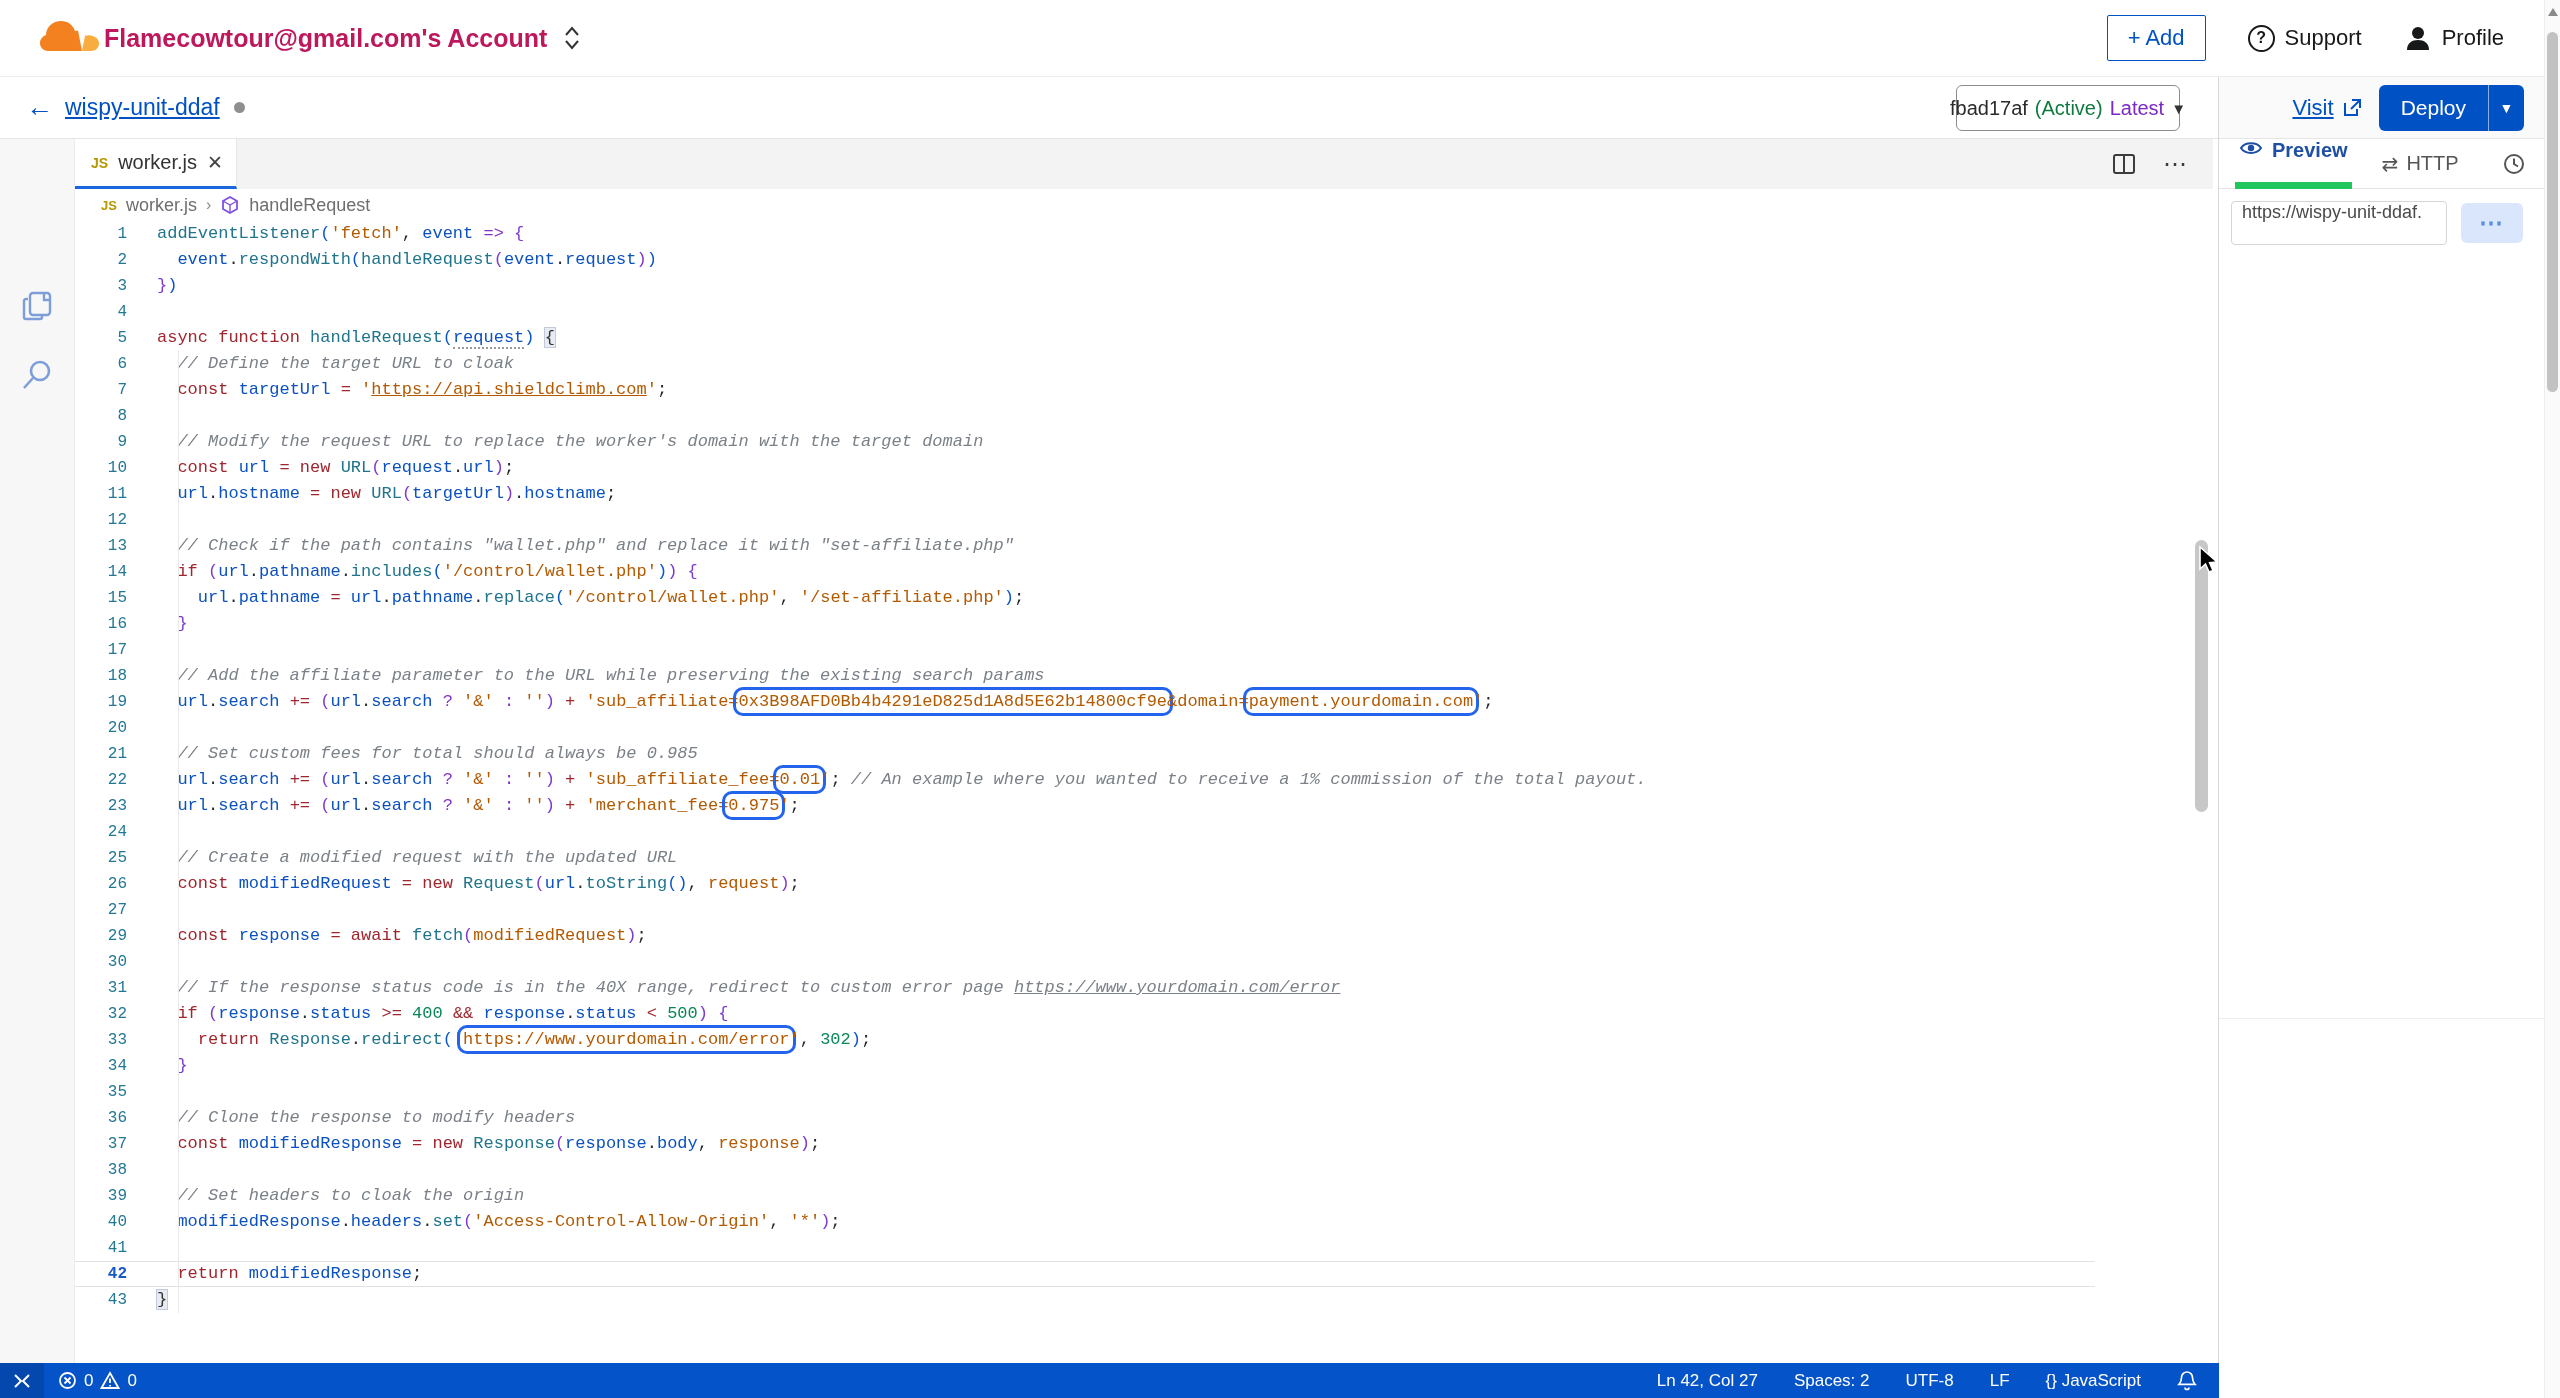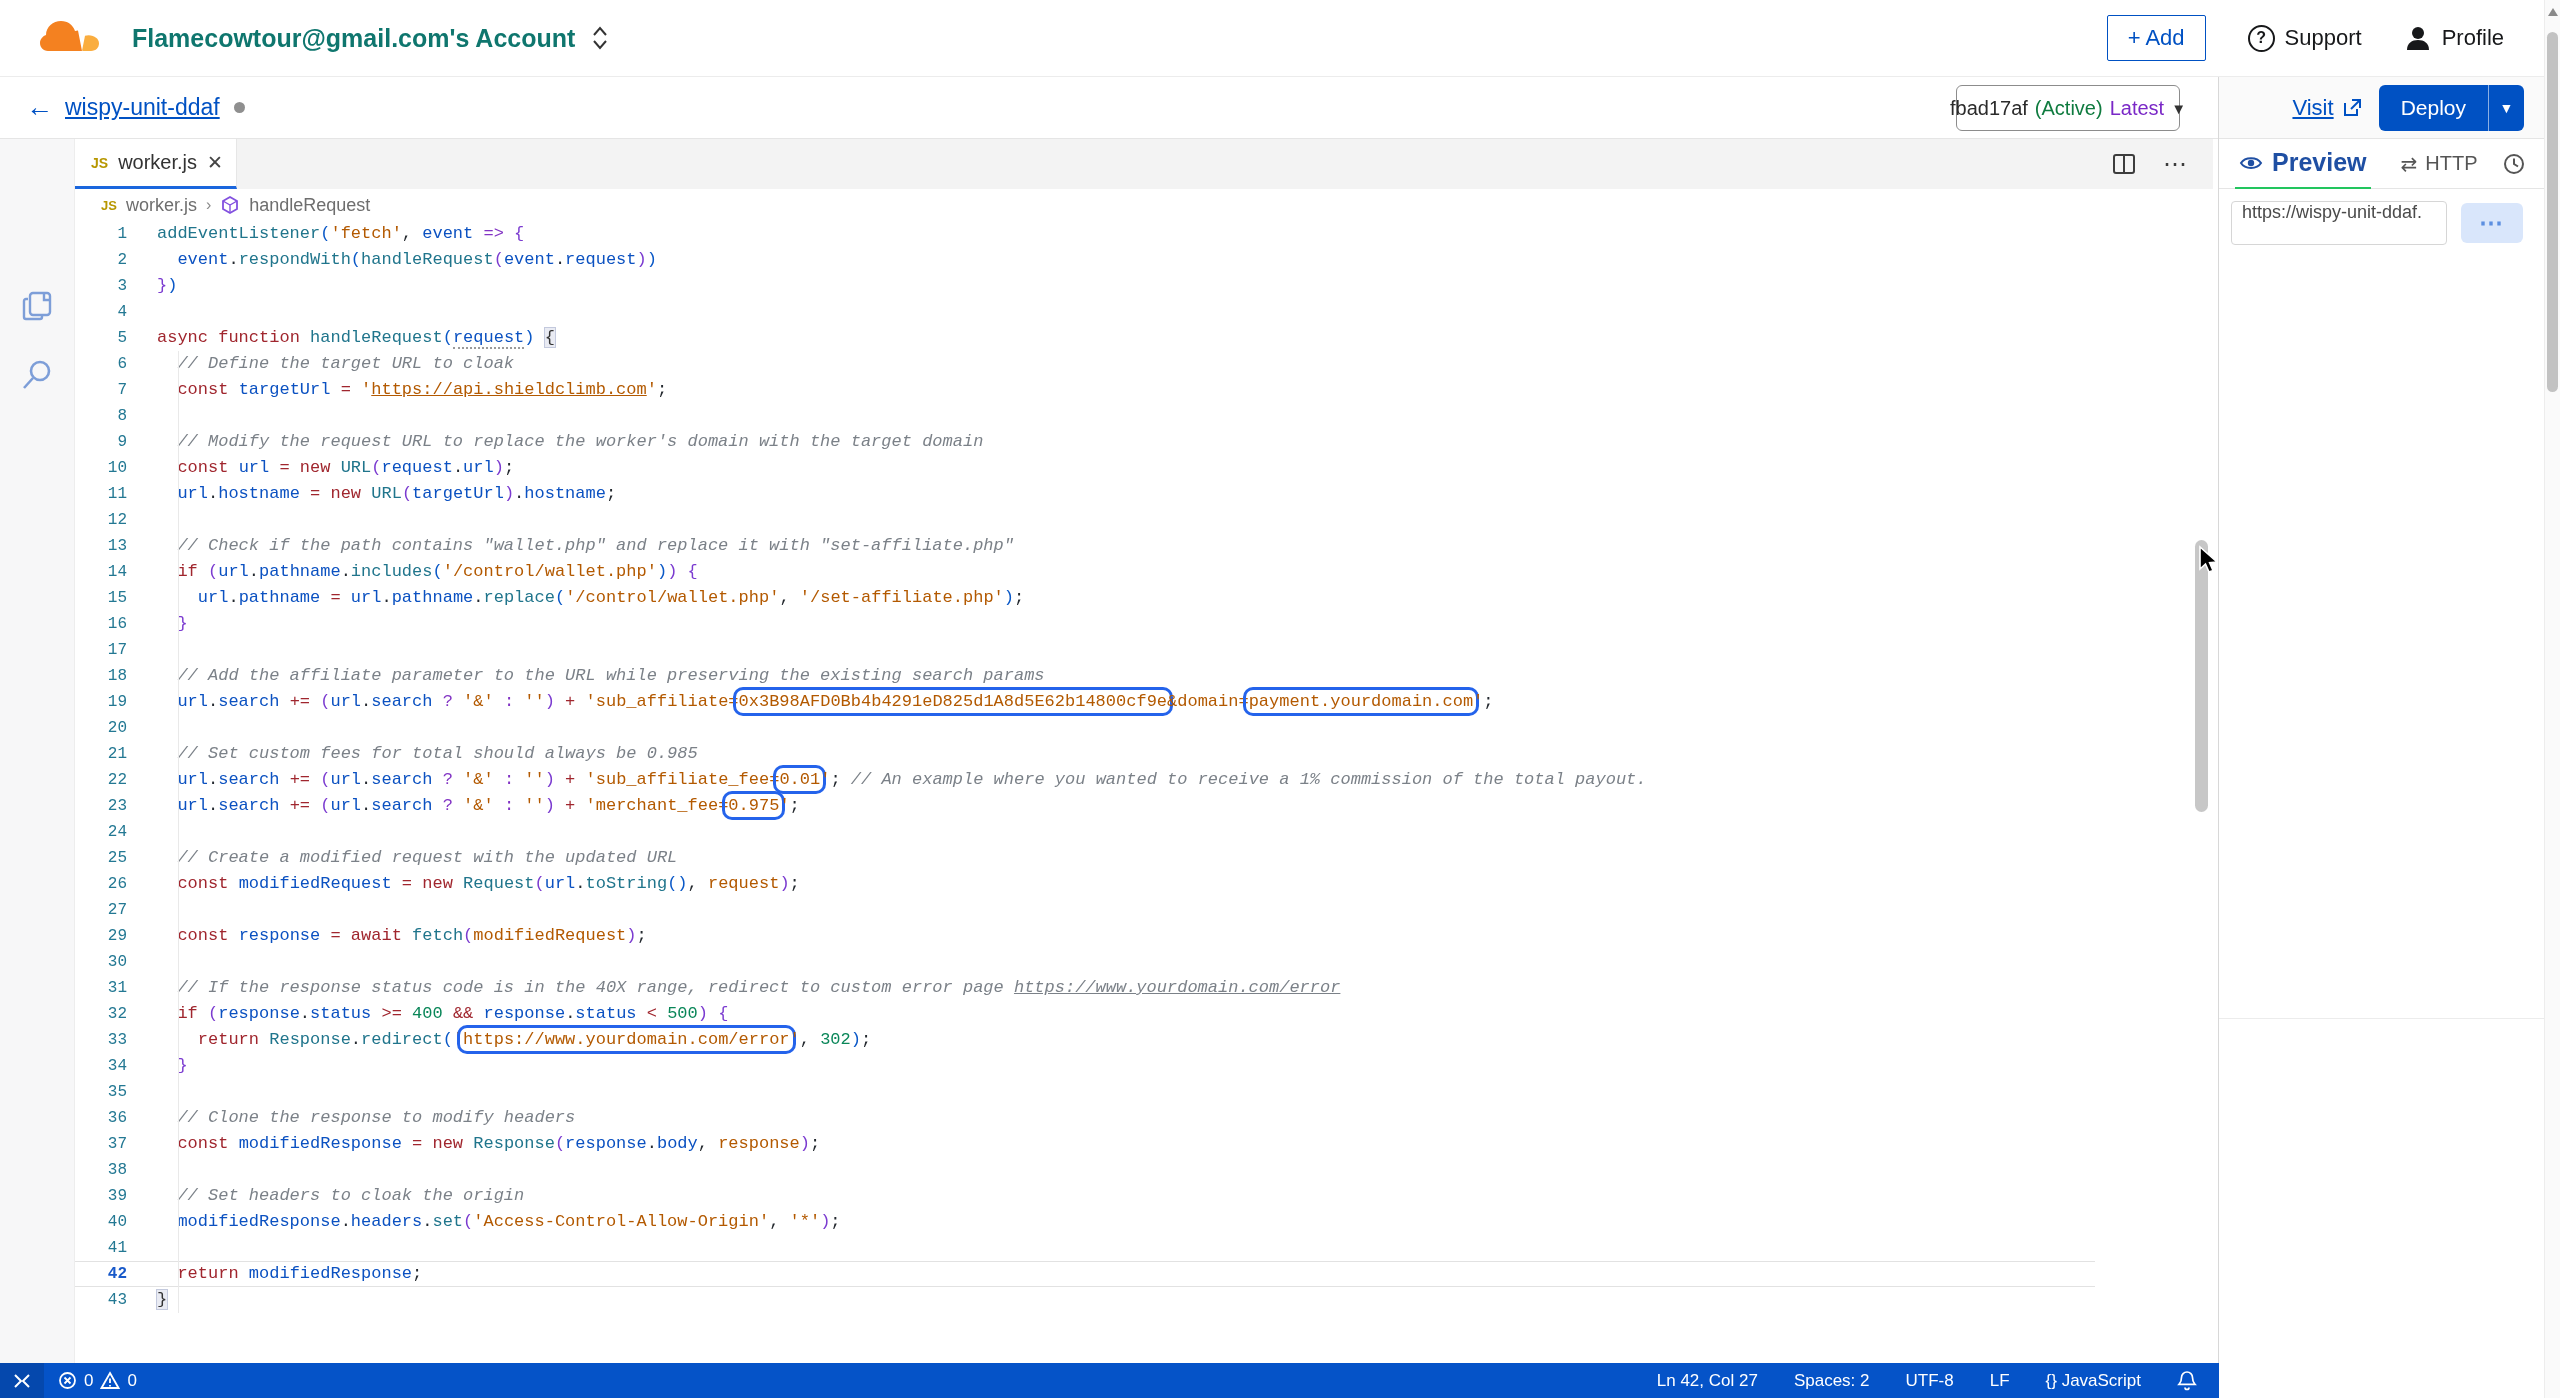--- a/index.html
+++ b/index.html
@@ -3,21 +3,21 @@
 <meta charset="utf-8">
 <style>
   * { margin:0; padding:0; box-sizing:border-box; }
   html,body { width:2560px; height:1398px; overflow:hidden; background:#fff;
     font-family:"Liberation Sans", sans-serif; color:#202124; }
 
   
   #header { position:absolute; left:0; top:0; width:2560px; height:77px; background:#fff;
     border-bottom:1px solid #ececec; display:flex; align-items:center; }
   #logo { margin-left:38px; }
-  #account-title { margin-left:28px; font-size:25px; font-weight:600; color:#0f766e; }
+  #account-title { font-size:25px; font-weight:600; color:#be185d; }
   #account-caret { margin-left:16px; }
   #header-right { margin-left:auto; margin-right:56px; display:flex; align-items:center; gap:42px; }
   .add-btn { border:1.5px solid #0051c3; color:#0051c3; border-radius:2px; padding:9px 20px;
     font-size:22px; background:#fff; cursor:pointer; }
   .hdr-item { display:flex; align-items:center; gap:10px; font-size:22px; font-weight:500; color:#17181a; }
   .qcircle { width:27px; height:27px; border:2px solid #17181a; border-radius:50%; display:flex;
     align-items:center; justify-content:center; font-size:16px; font-weight:700; }
 
   
   #subheader { position:absolute; left:0; top:77px; width:2219px; height:62px; background:#fff;
@@ -92,22 +92,22 @@
   .tk-bm { color:#333; background:#e9ebf3; box-shadow:0 0 0 1px #c3c9dd; }
   .boxed { box-shadow:0 0 0 3px #2463eb; border-radius:7px; padding:2px 3px; margin:-2px -3px; }
 
   #editor-scrollbar { position:absolute; left:2195px; top:540px; width:13px; height:272px;
     background:rgba(130,130,130,.45); border-radius:7px; cursor:pointer; }
 
   
   #panel-divider { position:absolute; left:2218px; top:77px; width:1px; height:1286px; background:#d8d8d8; }
   #right-panel { position:absolute; left:2219px; top:139px; width:325px; height:1224px; background:#fff; }
   #panel-tabs { height:50px; border-bottom:1px solid #e5e5e5; display:flex; align-items:center; padding:0 18px 0 16px; }
-  #tab-preview { display:flex; align-items:center; gap:9px; color:#1f4fa3; font-size:25px; font-weight:600;
-    height:50px; border-bottom:2px solid #22c55e; padding:0 4px; cursor:pointer; }
+  #tab-preview { display:flex; align-items:flex-start; gap:9px; color:#1f4fa3; font-size:20px; font-weight:600;
+    height:50px; border-bottom:7px solid #22c55e; padding:0 4px; cursor:pointer; }
   #tab-http { display:flex; align-items:center; gap:8px; color:#555; font-size:20px; margin-left:30px; cursor:pointer; }
   #clock-icon { margin-left:auto; cursor:pointer; }
   #url-row { display:flex; align-items:center; padding:12px 10px 0 12px; }
   #preview-url { width:216px; height:44px; border:1px solid #d6d6d6; border-radius:4px; padding:0 10px;
     font-size:18px; color:#4a4a4a; white-space:nowrap; overflow:hidden; background:#fff; }
   #url-more-btn { width:62px; height:40px; margin-left:14px; background:#d9e6fb; border:none; border-radius:6px;
     color:#5c8fe0; font-size:24px; letter-spacing:2px; font-weight:700; cursor:pointer; }
   #preview-split { position:absolute; left:0; top:879px; width:325px; border-top:1px solid #ececec; }
 
   

